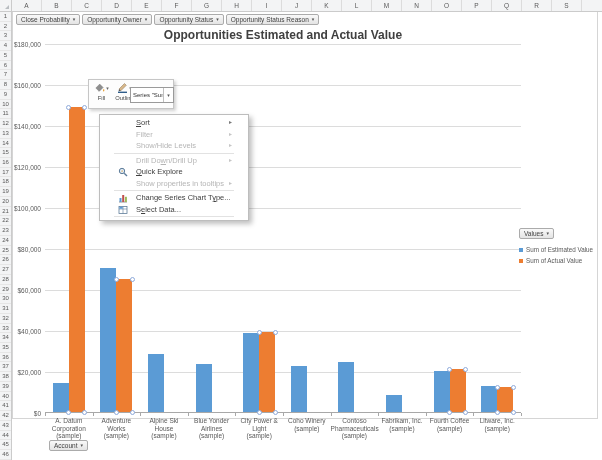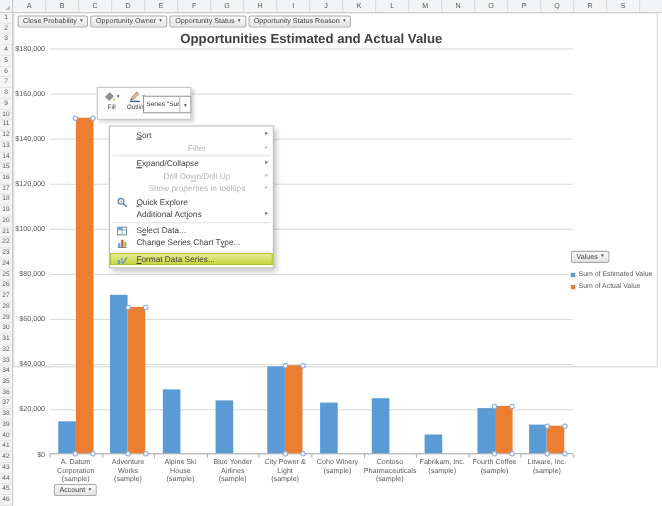--- a/index.html
+++ b/index.html
@@ -12,21 +12,21 @@
   .corner .tri{position:absolute;right:2px;bottom:2px;width:0;height:0;
                border-left:4px solid transparent;border-bottom:4px solid #b9bdc1;}
   .cols{position:absolute;left:12px;top:0;height:11px;display:flex;}
   .colcell{width:30px;height:11px;line-height:11px;text-align:center;font-size:6.5px;color:#5a5a5a;
            border-right:1px solid #dcdcdc;box-sizing:border-box;}
   .row-gutter{position:absolute;left:0;top:12px;width:12px;height:448px;background:#f3f4f5;
               border-right:1px solid #cbcbcb;box-sizing:border-box;z-index:5;}
   .rowcell{height:9.74px;line-height:9.74px;text-align:center;font-size:6px;color:#5a5a5a;
            border-bottom:1px solid #e6e6e6;box-sizing:border-box;}
   
-  #chart{position:absolute;left:12px;top:11px;width:586px;height:323px;background:#fff;
+  #chart{position:absolute;left:12px;top:11px;width:586px;height:408px;background:#fff;
          border:1px solid #d5d5d5;box-sizing:border-box;}
   .gbtn{display:inline-flex;align-items:center;gap:3px;height:11px;padding:0 4px;
         background:linear-gradient(#f9f9f9,#e4e4e4);border:1px solid #ababab;border-radius:2px;
         font-size:6.5px;color:#3f3f3f;box-sizing:border-box;white-space:nowrap;}
   .gbtn .caret{font-size:5px;color:#555;line-height:1;}
   #field-btns{position:absolute;left:3px;top:2px;display:flex;gap:2px;z-index:6;}
   #chart-title{position:absolute;left:32px;top:16px;width:476px;text-align:center;
                font-size:12px;font-weight:bold;color:#404040;}
   #plot{position:absolute;left:32px;top:32px;width:476px;height:369px;}
   .gridline{position:absolute;left:0;width:476px;height:1px;background:#dcdcdc;}
@@ -52,25 +52,25 @@
   .tbtn .icorow{display:flex;align-items:center;gap:1px;height:13px;}
   .tbtn .tcaret{font-size:5px;color:#666;}
   .tbtn .tlabel{font-size:5.8px;color:#444;margin-top:1px;}
   #series-combo{position:absolute;left:41px;top:7px;width:44px;height:16px;background:#fff;
                 border:1px solid #9a9a9a;box-sizing:border-box;display:flex;align-items:center;}
   #series-combo .cval{flex:1;font-size:6px;color:#333;padding-left:2px;white-space:nowrap;overflow:hidden;}
   #series-combo .cbtn{width:9px;height:100%;border-left:1px solid #c0c0c0;display:flex;
                       align-items:center;justify-content:center;font-size:5px;color:#555;}
   
   #context-menu{position:absolute;left:86px;top:102px;width:150px;background:#ffffff;
-                border:1px solid #bdbdbd;box-sizing:border-box;padding:2px 0;z-index:50;
+                border:1px solid #bdbdbd;box-sizing:border-box;padding:2px 12px;z-index:50;
                 box-shadow:3px 3px 5px rgba(0,0,0,.25);}
   .mitem{position:relative;height:11.5px;line-height:11.5px;padding-left:24px;padding-right:14px;
          font-size:7.5px;color:#3f3f3f;white-space:nowrap;}
-  .mitem.disabled{color:#b5b5b5;text-align:center;}
+  .mitem.disabled{color:#b5b5b5;}
   .mitem.hl{background:linear-gradient(#e7ee9b,#c3d437);box-shadow:inset 0 0 0 1px #b0c235;}
   .mitem .marrow{position:absolute;right:4px;top:0;font-size:6px;color:#7a7a7a;}
   .mitem.disabled .marrow{color:#c6c6c6;}
   .mitem .micon{position:absolute;left:6px;top:1px;width:10px;height:10px;}
   .msep{height:1px;background:#e2e2e2;margin:1px 2px;}
   u{text-decoration:underline;}
 </style>
 </head>
 <body>
 
@@ -336,45 +336,38 @@
       </div>
       <div id="series-combo">
         <span class="cval">Series "Sum of</span>
         <span class="cbtn">▾</span>
       </div>
     </div>
 
     <div id="context-menu">
         <div class="mitem"><span><u>S</u>ort</span><span class="marrow">▸</span></div>
         <div class="mitem disabled"><span>Filter</span><span class="marrow">▸</span></div>
+        <div class="mitem disabled"><span>Show/Hide Levels</span><span class="marrow">▸</span></div>
         <div class="msep"></div>
-        <div class="mitem"><span><u>E</u>xpand/Collapse</span><span class="marrow">▸</span></div>
         <div class="mitem disabled"><span>Drill Do<u>w</u>n/Drill Up</span><span class="marrow">▸</span></div>
-        <div class="mitem disabled"><span>Show properties in tooltips</span><span class="marrow">▸</span></div>
         <div class="mitem"><span class="micon"><svg width="10" height="10" viewBox="0 0 10 10">
               <circle cx="4" cy="4" r="2.7" fill="#dce9f5" stroke="#5f7d9a" stroke-width="1"></circle>
               <line x1="6.2" y1="6.2" x2="9" y2="9" stroke="#5f7d9a" stroke-width="1.4"></line>
               <path d="M4.4 2.5 L3.2 4.4 L4.1 4.4 L3.6 5.8 L5 3.8 L4.1 3.8 Z" fill="#e8a33d"></path>
             </svg></span><span><u>Q</u>uick Explore</span></div>
-        <div class="mitem"><span>Additional Act<u>i</u>ons</span><span class="marrow">▸</span></div>
+        <div class="mitem disabled"><span>Show properties in tooltips</span><span class="marrow">▸</span></div>
         <div class="msep"></div>
+        <div class="mitem"><span class="micon"><svg width="10" height="10" viewBox="0 0 10 10">
+              <line x1="1" y1="9" x2="9" y2="9" stroke="#7a7a7a" stroke-width="0.8"></line>
+              <rect x="1.5" y="5" width="2" height="4" fill="#5b9bd5"></rect>
+              <rect x="4.2" y="2" width="2" height="7" fill="#c0504d"></rect>
+              <rect x="6.9" y="3.8" width="2" height="5.2" fill="#9bbb59"></rect>
+            </svg></span><span>Change Series Chart T<u>y</u>pe...</span></div>
         <div class="mitem"><span class="micon"><svg width="10" height="10" viewBox="0 0 10 10">
               <rect x="1" y="1.5" width="8" height="7" fill="#fff" stroke="#5f7d9a" stroke-width="0.8"></rect>
               <line x1="1" y1="4" x2="9" y2="4" stroke="#5f7d9a" stroke-width="0.6"></line>
               <line x1="5" y1="1.5" x2="5" y2="8.5" stroke="#5f7d9a" stroke-width="0.6"></line>
               <rect x="1.4" y="1.9" width="3.3" height="1.8" fill="#5b9bd5"></rect>
             </svg></span><span>S<u>e</u>lect Data...</span></div>
-        <div class="mitem"><span class="micon"><svg width="10" height="10" viewBox="0 0 10 10">
-              <line x1="1" y1="9" x2="9" y2="9" stroke="#7a7a7a" stroke-width="0.8"></line>
-              <rect x="1.5" y="5" width="2" height="4" fill="#5b9bd5"></rect>
-              <rect x="4.2" y="2" width="2" height="7" fill="#c0504d"></rect>
-              <rect x="6.9" y="3.8" width="2" height="5.2" fill="#9bbb59"></rect>
-            </svg></span><span>Change Series Chart T<u>y</u>pe...</span></div>
         <div class="msep"></div>
-        <div class="mitem hl"><span class="micon"><svg width="10" height="10" viewBox="0 0 10 10">
-              <rect x="1" y="5.5" width="2" height="3.5" fill="#5b9bd5"></rect>
-              <rect x="3.8" y="3.5" width="2" height="5.5" fill="#8faadc"></rect>
-              <path d="M6.5 6.5 L9 2.5 L9.8 3.1 L7.6 7.2 Z" fill="#7c9a4e"></path>
-              <path d="M6.2 7 L7.4 7.7 L5.8 8.6 Z" fill="#4d4d4d"></path>
-            </svg></span><span><u>F</u>ormat Data Series...</span></div>
       </div>
   </div>
 </div>
 
 </body></html>

